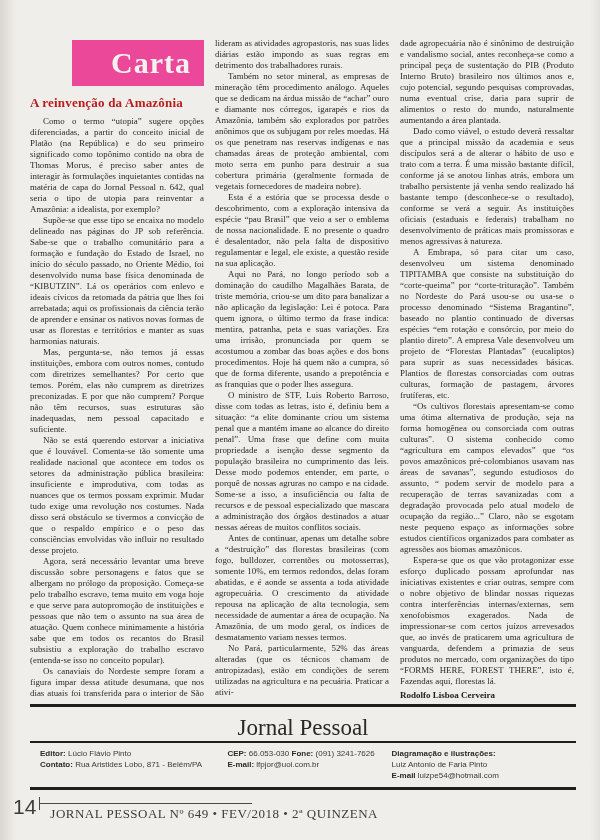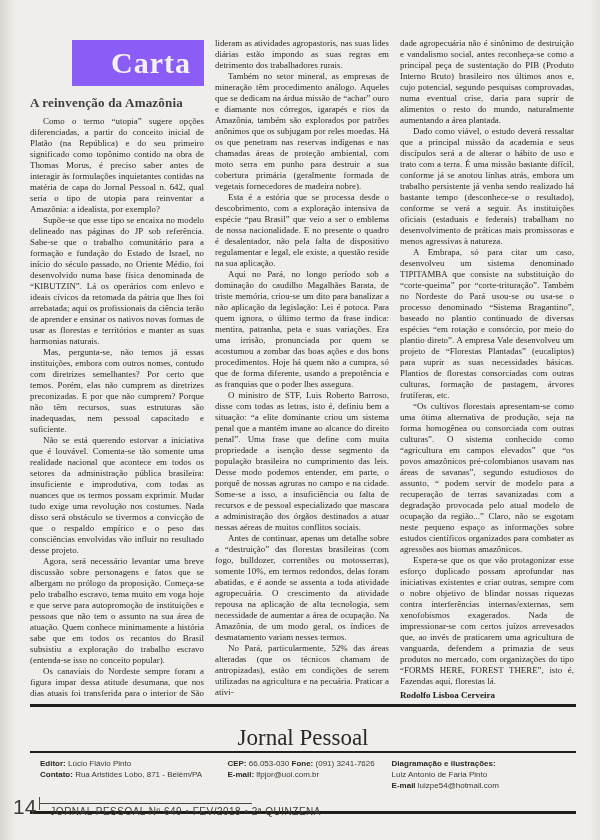--- a/index.html
+++ b/index.html
@@ -23,69 +23,69 @@
     background: linear-gradient(270deg, #e3e1dc, rgba(240,238,234,0));
     pointer-events: none;
   }
   .content {
     position: absolute; left: 30px; top: 38px; right: 24px; height: 660px;
     display: flex; gap: 11px; overflow: hidden;
   }
   .col { width: 174px; overflow: hidden; }
   .carta-box {
     width: 158px; height: 46px; margin: 2px 0 9px 42px;
-    background: #8b5cf6;
+    background: #ec4899;
     display: flex; align-items: center; justify-content: center;
   }
   .carta-box span {
     color: #f4f2ee; font-weight: bold; font-size: 30px;
     font-family: "Liberation Serif", serif; letter-spacing: 1px;
   }
   .title {
     font-size: 13px; font-weight: bold; letter-spacing: 0.2px;
-    margin: 0 0 5px 0; color: #404040;
+    margin: 0 0 5px 0; color: #b91c1c;
   }
   .para {
     font-size: 8.9px; line-height: 11px; text-align: justify;
     text-indent: 13px; color: #2c2b27;
   }
   .author {
     font-size: 9px; line-height: 12px; font-weight: bold;
     text-align: left; margin-top: 2px; color: #232220;
   }
   .masthead {
     position: absolute; left: 30px; right: 24px; top: 704px;
     border-top: 3px solid #1f1e1b; border-bottom: 3px solid #1f1e1b;
   }
   .mh-title {
     text-align: center; font-family: "Liberation Serif", serif;
     font-weight: normal; font-size: 23px; line-height: 27px; color: #2a2926;
-    border-bottom: 2px solid #1f1e1b; padding-top: 17px;
+    border-bottom: 2px solid #1f1e1b; padding-top: 7px;
   }
   .mh-cols {
-    display: flex; gap: 9px; padding: 5px 6px 20px 10px;
+    display: flex; gap: 9px; padding: 5px 6px 6px 10px;
     font-family: "Liberation Sans", sans-serif;
     font-size: 8px; line-height: 11px; color: #3a3935;
   }
   .mh-col { flex: 1; }
   .mh-col.wide { flex: 1.15; }
   .mh-col b { color: #2c2b27; }
   .pagefoot {
     position: absolute; left: 13px; top: 796px;
     display: flex; align-items: flex-start;
   }
   .pagenum {
     font-family: "Liberation Sans", sans-serif; font-weight: normal;
     font-size: 21px; line-height: 22px; color: #3d3c38;
   }
   .tick { width: 1px; height: 13px; background: #4a4945; margin: 1px 0 0 3px; }
   .issue {
     border-top: 1px solid #4a4945; margin-top: 7px;
     padding: 2px 4px 0 10px; width: 212px;
-    font-family: Liberation Sans, sans-serif; font-size: 10px;
+    font-family: Liberation Serif, serif; font-size: 13px;
     letter-spacing: 0.5px; color: #3d3c38; white-space: nowrap; text-align: center;
   }
 </style>
 </head>
 <body>
 
 <div class="content">
   <div class="col">
     <div class="carta-box">
       <span>Carta</span>

